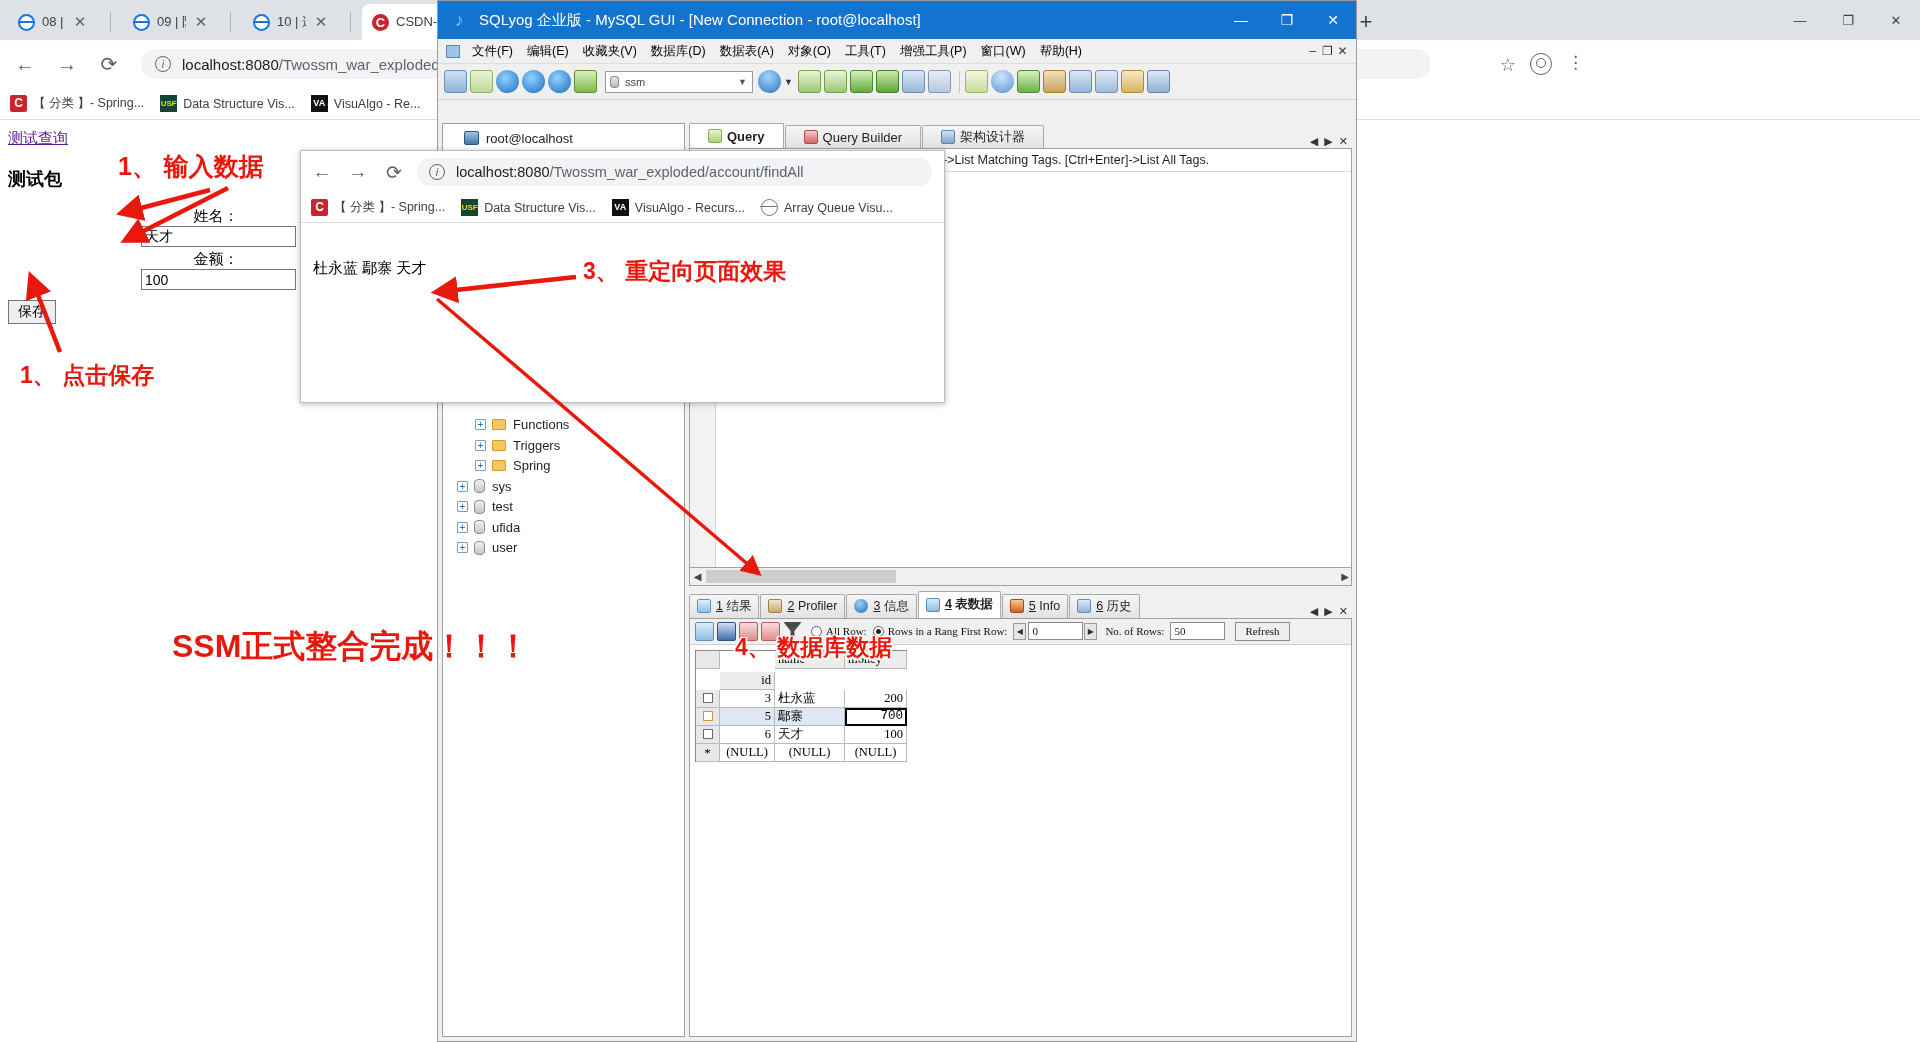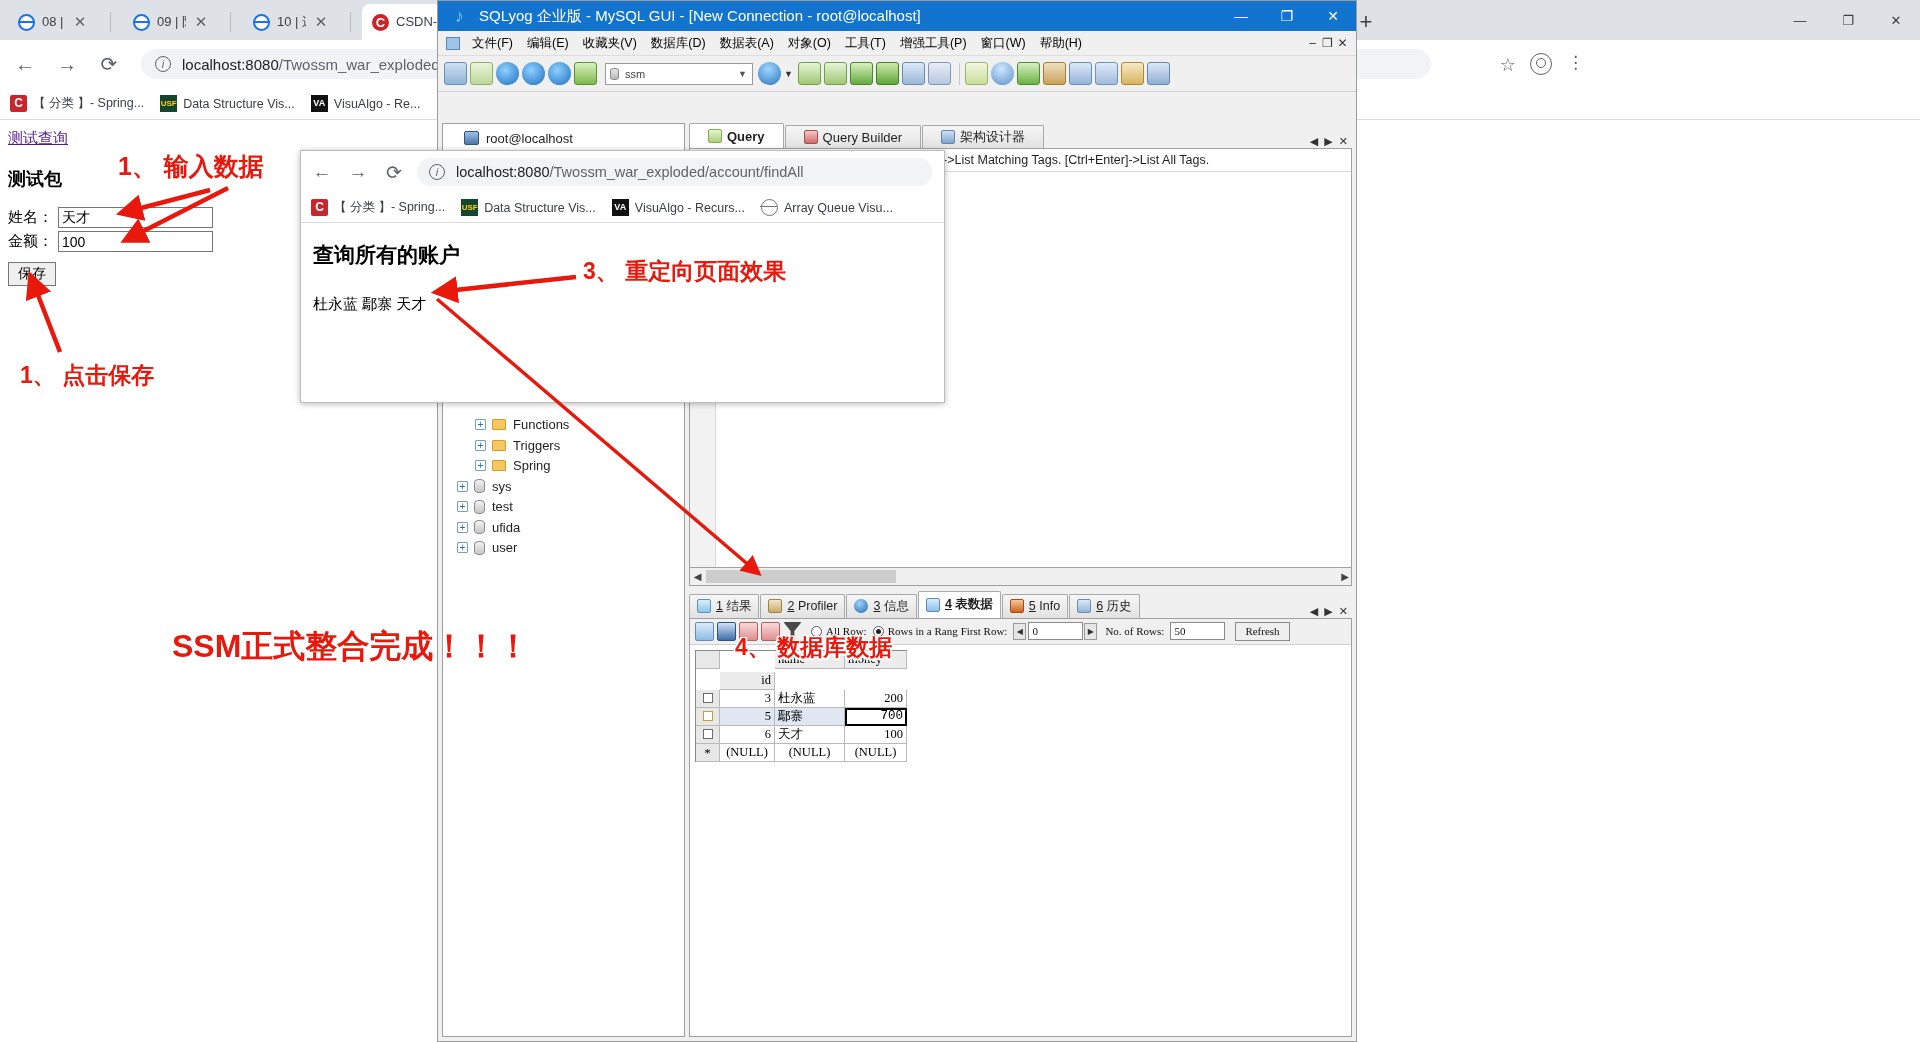--- a/index.html
+++ b/index.html
@@ -126,21 +126,21 @@
     background:#ffffff; padding:0; overflow:hidden;
   }
   .page-inner{ padding:8px 8px 0 8px; }
   .testlink{
     font-size:15px; color:#551a8b; text-decoration:underline;
     display:inline-block; margin-top:0px;
   }
   .pkg-title{
     font-size:18px; font-weight:bold; color:#000; margin:19px 0 16px 0;
   }
-  .formrow{ display:flex; align-items:center; margin-bottom:3px; }
+  .formrow{ display:flex; align-items:center; margin-bottom:3px;flex-direction:column; }
   .formrow .lbl{ font-size:15px; color:#000; width:50px; }
   .formrow input{
     width:155px; height:21px; font-size:14px; padding:1px 3px;
     border:1px solid #767676; background:#fff; color:#000;
     font-family:"Liberation Sans",sans-serif;
   }
   .savebtn{
     margin-top:7px; padding:2px 9px; font-size:14px;
     border:1px solid #767676; background:#efefef; color:#000;
     font-family:"Liberation Sans",sans-serif; cursor:pointer;
@@ -160,21 +160,21 @@
 
   #arrow-layer{ position:absolute; left:0; top:0; width:1920px; height:1042px; pointer-events:none; }
 
   
   #sqlyog{
     position:absolute; left:437px; top:0; width:920px; height:1042px;
     background:#f0f0f0; border:1px solid #9a9a9a;
     font-family:"Liberation Sans",sans-serif;
   }
   .sq-title{
-    height:30px; background:#1374cf; display:flex; align-items:center;
+    height:38px; background:#1374cf; display:flex; align-items:center;
     color:#ffffff; font-size:15px; padding-left:12px;
   }
   .sq-title .sq-ico{
     width:19px; height:19px; margin-right:10px; flex:0 0 auto; position:relative;
   }
   .sq-title .sq-ico:after{
     content:"♪"; position:absolute; inset:0; color:#7fc6ff; font-size:18px;
     line-height:19px; text-align:center; font-weight:bold;
   }
   .sq-wctl{ margin-left:auto; display:flex; height:38px; }
@@ -735,21 +735,20 @@
     <span class="bm">
       <span class="bmico ico-va"></span>
       <span>VisuAlgo - Recurs...</span>
     </span>
     <span class="bm">
       <span class="bmico ico-globe"></span>
       <span>Array Queue Visu...</span>
     </span>
   </div>
   <div class="pp-content">
-    <div class="pp-h2">查询所有的账户</div>
     <div class="pp-names">杜永蓝 鄢寨 天才</div>
   </div>
 </div>
 
 <svg id="arrow-layer">
   <defs>
     <marker id="ah" markerWidth="6" markerHeight="6" refX="4.6" refY="3" orient="auto">
       <path d="M0,0 L6,3 L0,6 z" fill="#e8180c"></path>
     </marker>
   </defs>

